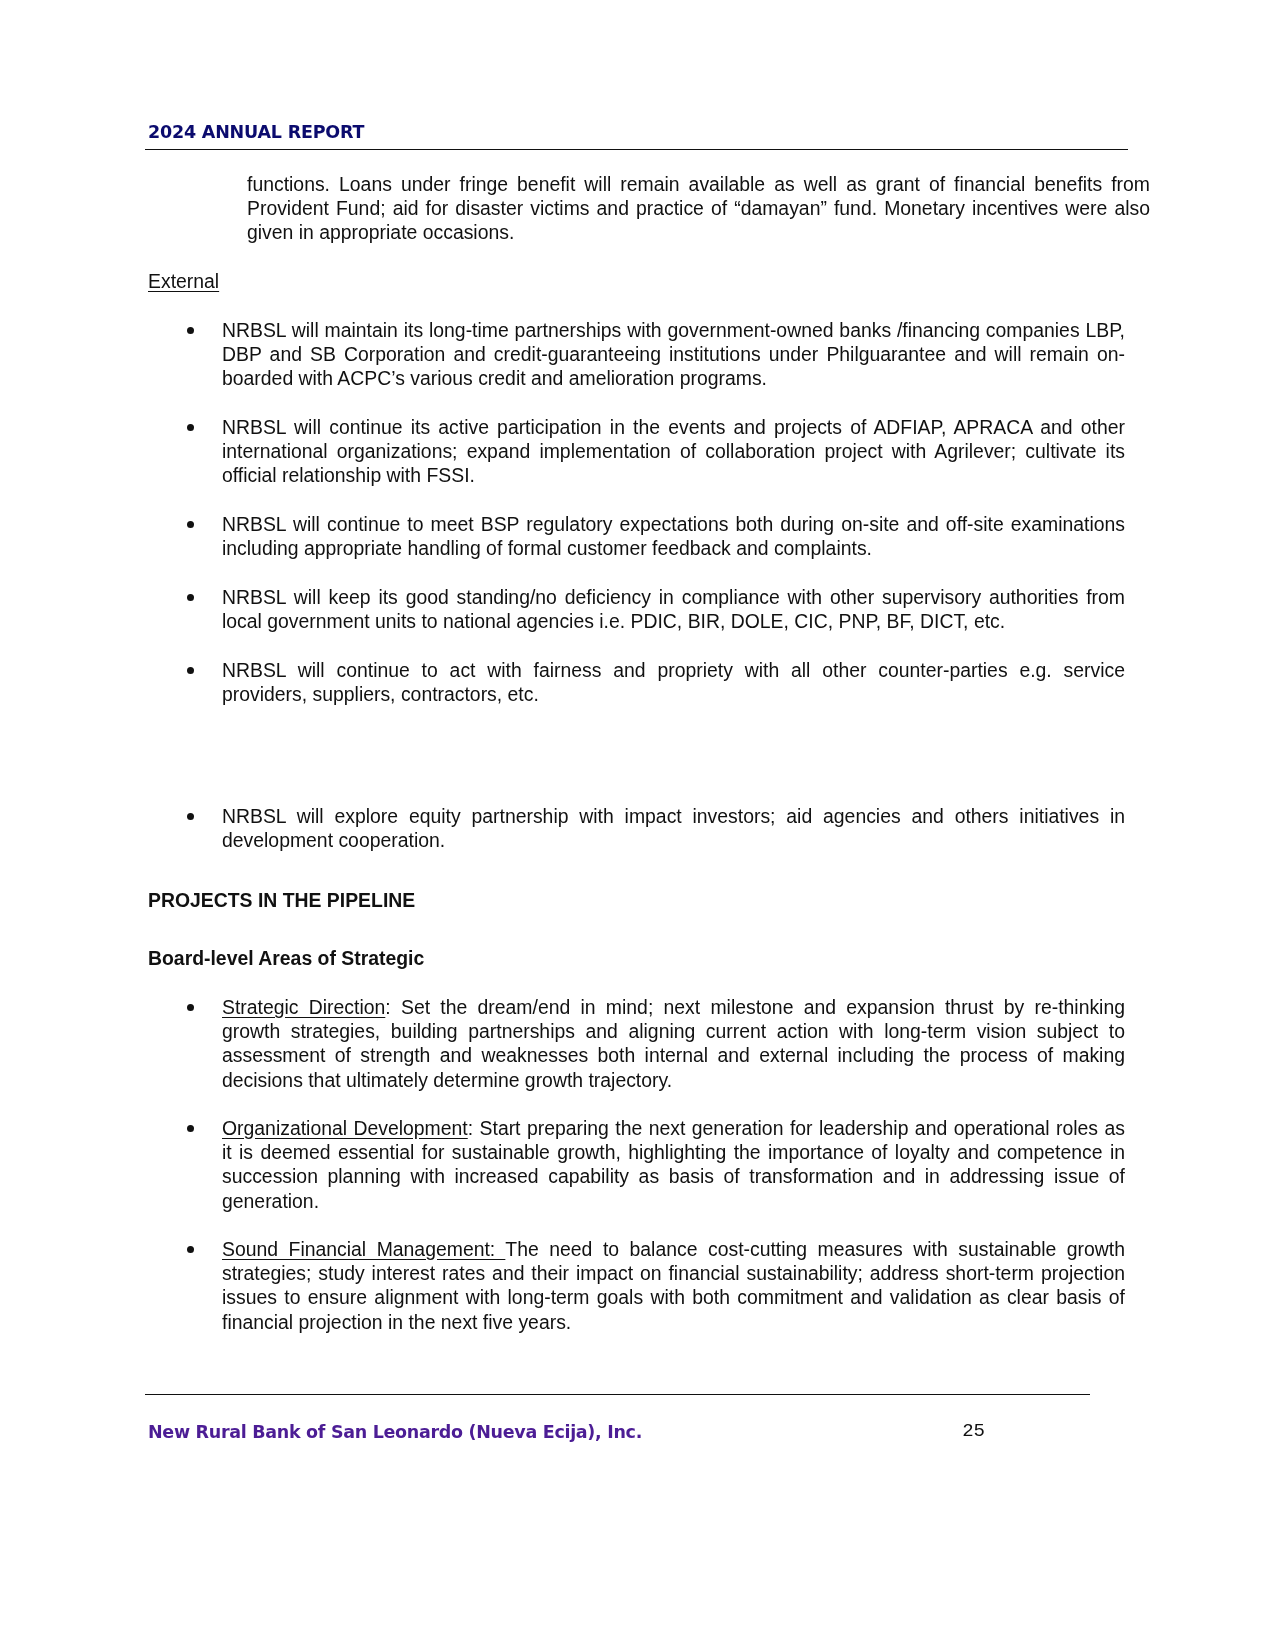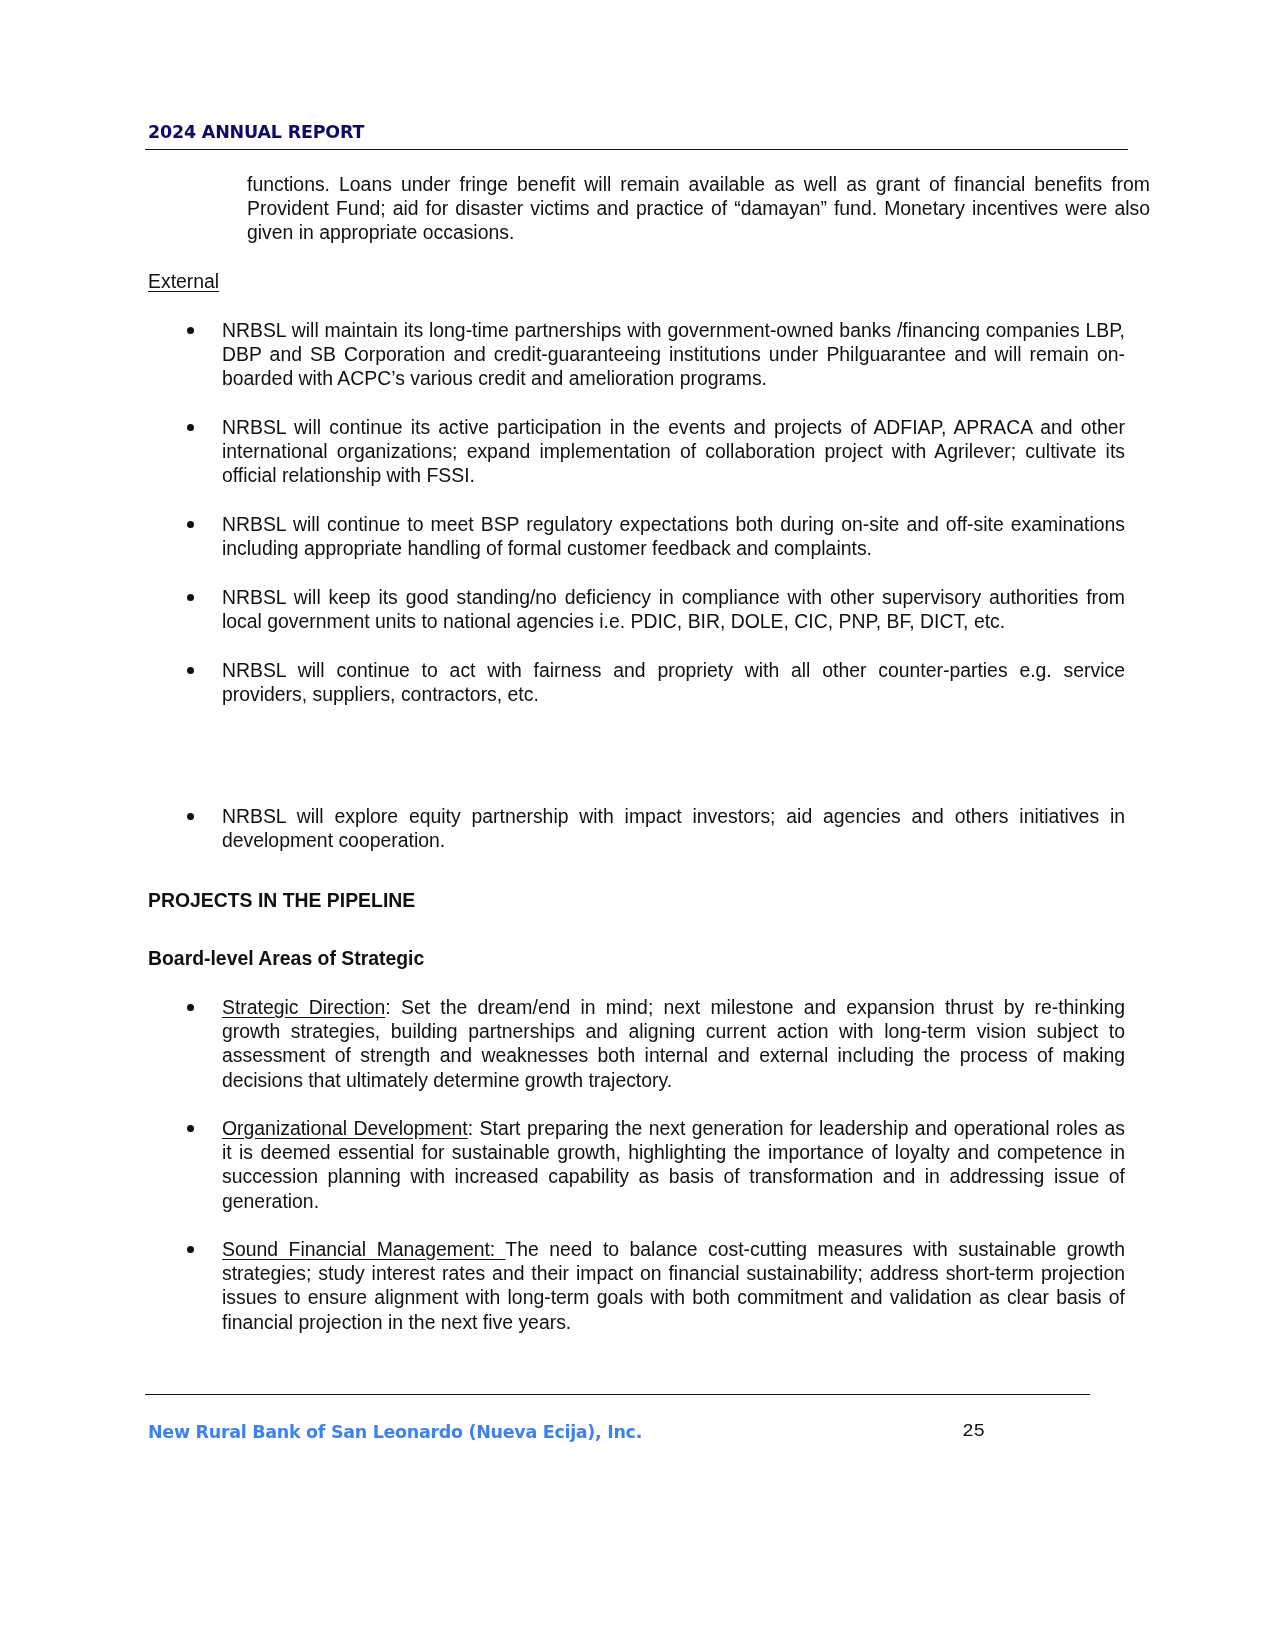--- a/index.html
+++ b/index.html
@@ -19,21 +19,21 @@
   .section-label { position: absolute; left: 148px; font-family: "Liberation Sans", sans-serif; font-size: 19.4px; color: #111; text-decoration: underline; text-underline-offset: 3px; }
   .heading { position: absolute; left: 148px; font-family: "Liberation Sans", sans-serif; font-size: 19.4px; font-weight: bold; color: #111; }
   .bullet-item { position: absolute; left: 184px; width: 941px; }
   .bullet-dot { position: absolute; left: 0; top: 0; width: 38px; font-family: "Liberation Sans", sans-serif; font-size: 19.4px; line-height: 24.2px; color: #111; }
   .bullet-dot::before { content: ""; position: absolute; left: 3px; top: 9px; width: 7px; height: 7px; border-radius: 50%; background: #111; }
   .bullet-text { margin-left: 38px; width: 903px; }
   .u { text-decoration: underline; text-underline-offset: 3px; }
   .ftr-rule { position: absolute; left: 145px; top: 1394px; width: 945px; height: 0; border-top: 1.6px solid #111; }
   .ftr-name {
     position: absolute; left: 148px; top: 1422px;
-    font-family: "DejaVu Sans", sans-serif; font-weight: bold; font-size: 17.5px; color: #3b82f6; letter-spacing: -0.3px;
+    font-family: "DejaVu Sans", sans-serif; font-weight: bold; font-size: 17.5px; color: #4c1d95; letter-spacing: -0.3px;
   }
   .ftr-page {
     position: absolute; right: 190px; top: 1420px;
     font-family: Liberation Mono, monospace; font-size: 19px; color: #111;
   }
 </style>
 </head>
 <body>
 
 <div class="page">

